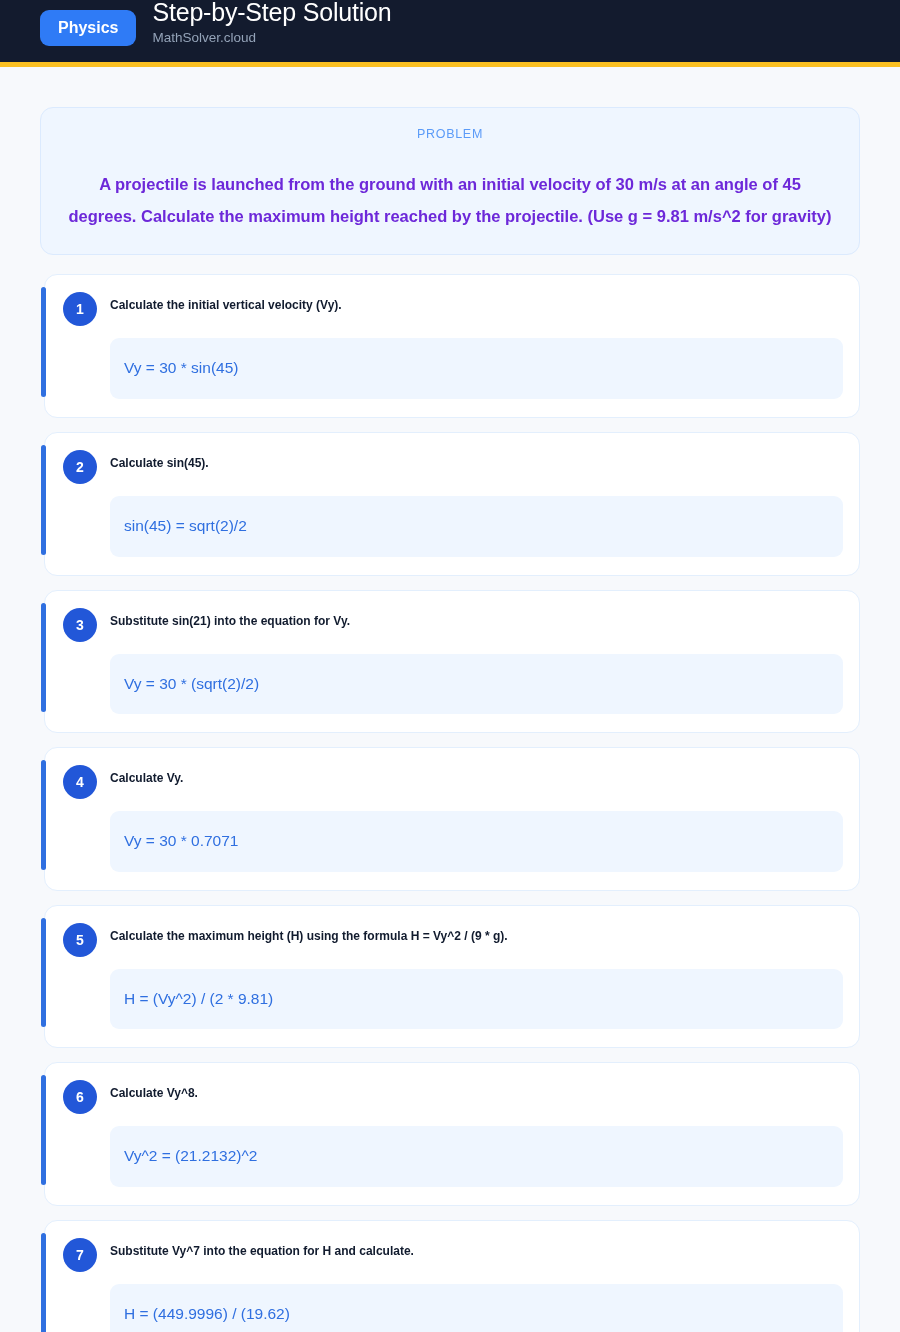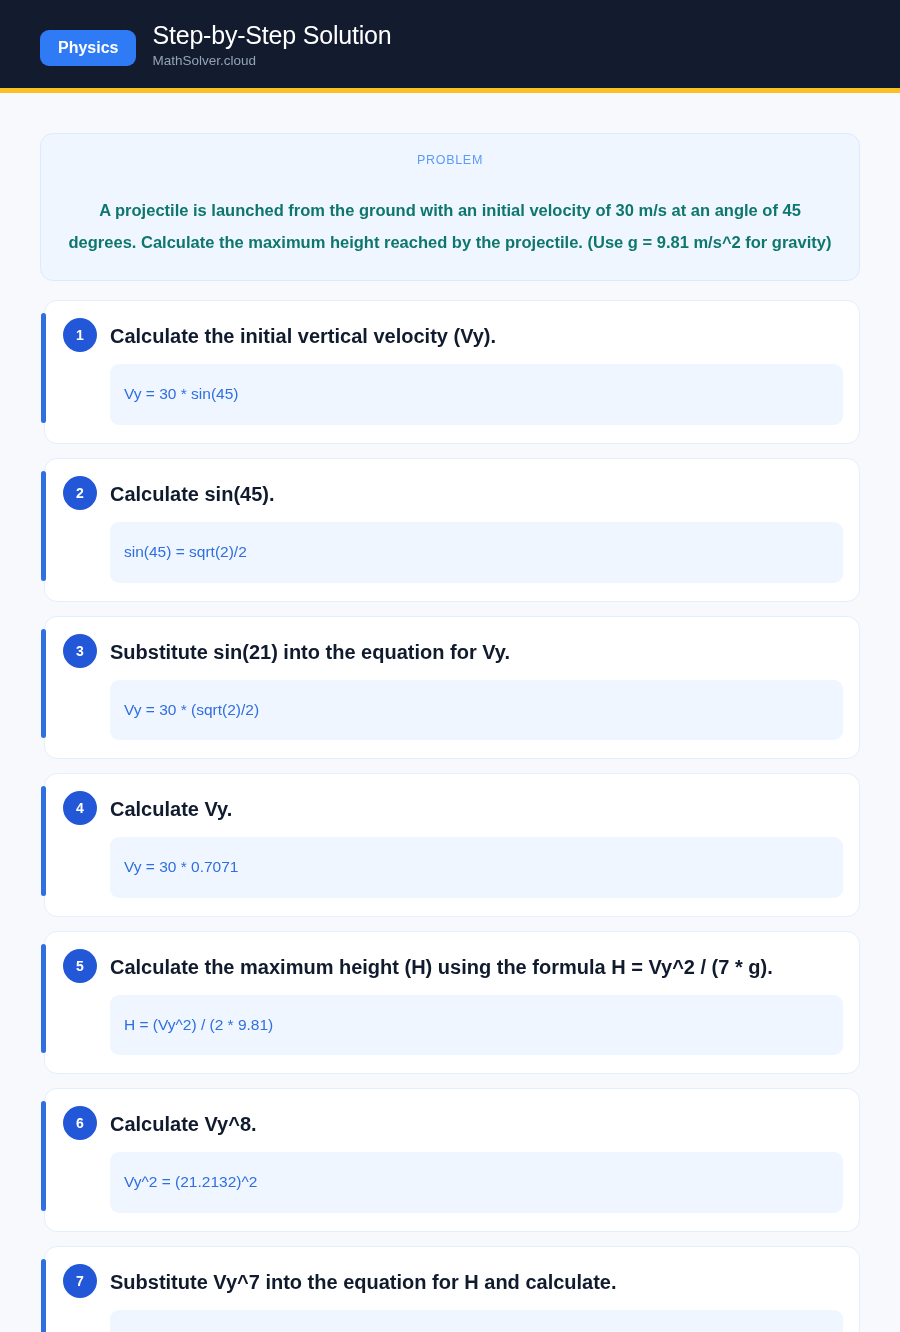--- a/index.html
+++ b/index.html
@@ -22,24 +22,24 @@
     display: flex;
     flex-direction: column;
     background: #f7f9fc;
   }
 
   
   .header {
     background: #131b2e;
     padding: 18px 40px 16px 40px;
     display: flex;
-    align-items: center;
+    align-items: flex-end;
     gap: 16px;
     border-bottom: 5px solid #fbc022;
-    height: 93px;
+    height: 67px;
   }
 
   .badge {
     background: #2f7bf6;
     color: #ffffff;
     font-size: 16px;
     font-weight: bold;
     padding: 10px 18px;
     border-radius: 9px;
     line-height: 1;
@@ -90,21 +90,21 @@
     color: #5b9bf8;
     font-size: 12.5px;
     letter-spacing: 0.7px;
     margin-bottom: 11px;
   }
 
   .problem-text {
     font-size: 16.5px;
     font-weight: bold;
     line-height: 1.92;
-    color: #0f766e;
+    color: #6d28d9;
     margin-top: 28px;
   }
 
   
   .steps { display: flex; flex-direction: column; gap: 14px; }
 
   .step {
     position: relative;
     background: #ffffff;
     border: 1px solid #e3effd;
@@ -138,21 +138,21 @@
     color: #ffffff;
     font-size: 14px;
     font-weight: bold;
     display: flex;
     align-items: center;
     justify-content: center;
     margin-top: 1px;
   }
 
   .step-title {
-    font-size: 20px;
+    font-size: 12px;
     font-weight: bold;
     color: #111b2e;
     line-height: 1.35;
     padding-top: 6px;
     text-align: center;
   }
 
   .step-eq {
     margin: 12px 8px 2px 47px;
     background: #eff6ff;
@@ -231,21 +231,21 @@
           <div class="step-num">4</div>
           <div class="step-title">Calculate Vy.</div>
         </div>
         <div class="step-eq">Vy = 30 * 0.7071</div>
       </div>
 
       <div class="step">
         <div class="step-accent"></div>
         <div class="step-head">
           <div class="step-num">5</div>
-          <div class="step-title">Calculate the maximum height (H) using the formula H = Vy^2 / (7 * g).</div>
+          <div class="step-title">Calculate the maximum height (H) using the formula H = Vy^2 / (9 * g).</div>
         </div>
         <div class="step-eq">H = (Vy^2) / (2 * 9.81)</div>
       </div>
 
       <div class="step">
         <div class="step-accent"></div>
         <div class="step-head">
           <div class="step-num">6</div>
           <div class="step-title">Calculate Vy^8.</div>
         </div>

